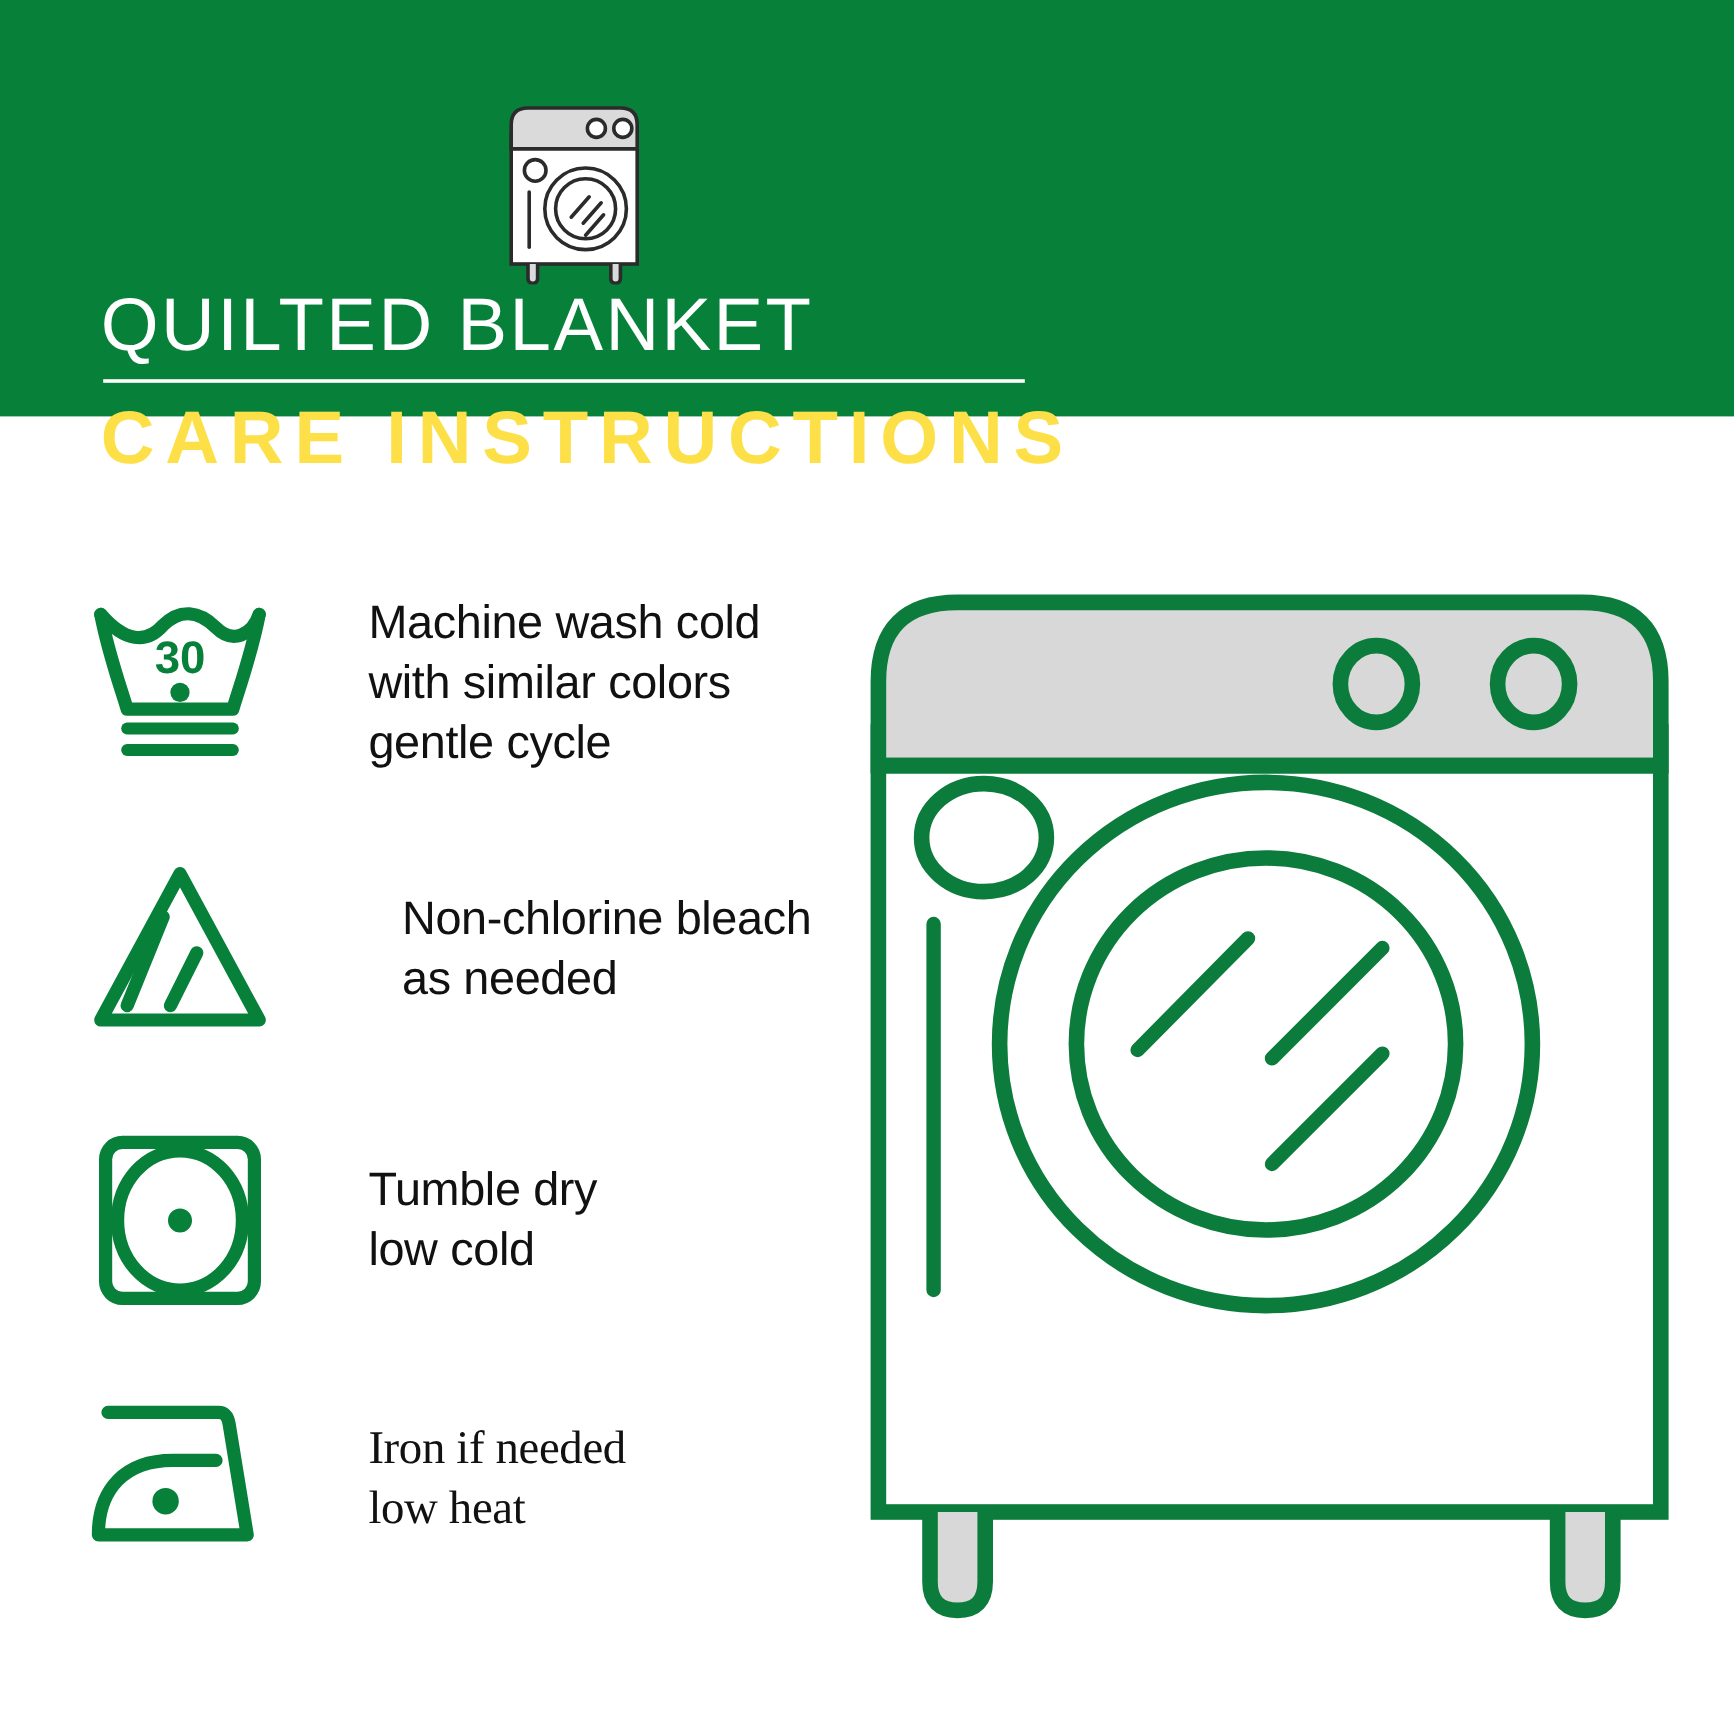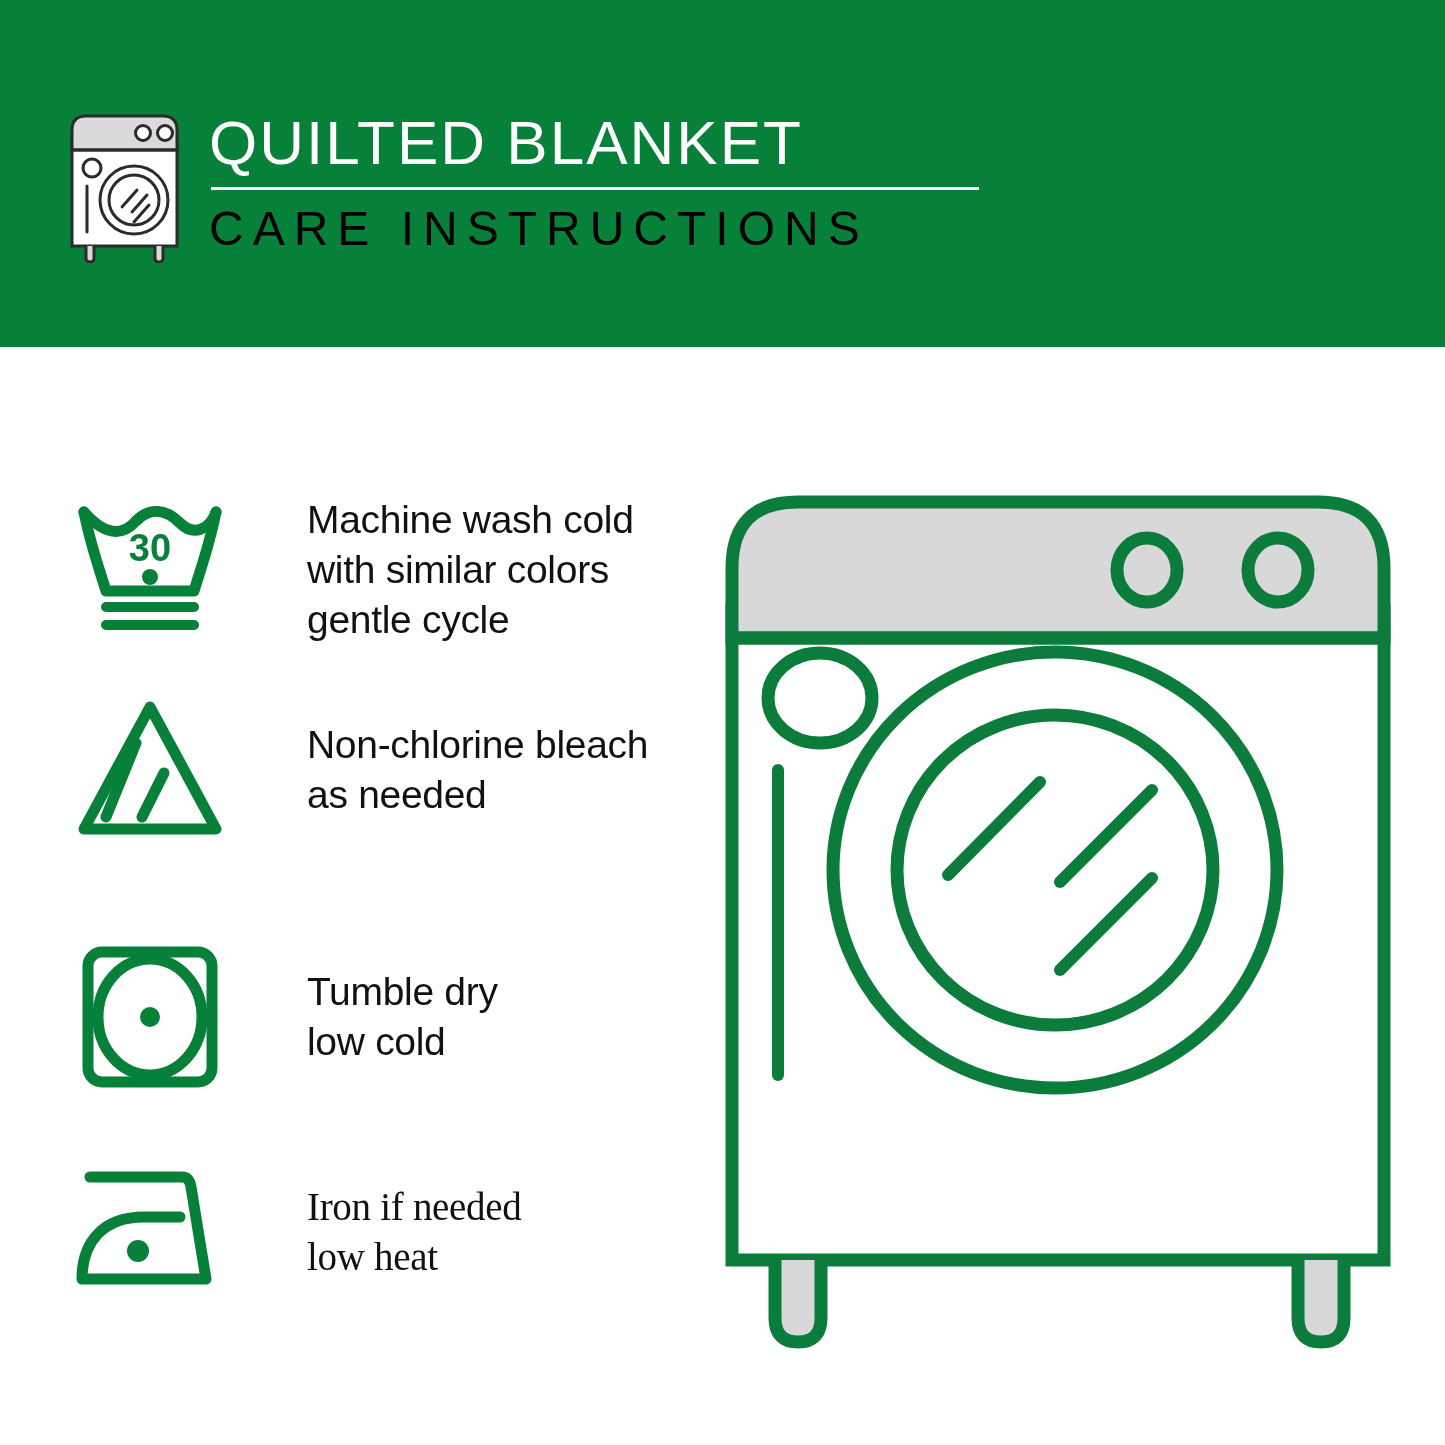--- a/index.html
+++ b/index.html
@@ -10,55 +10,55 @@
     overflow:hidden;
   }
   .page { position:relative; width:1445px; height:1445px; background:#ffffff; }
 
   
   .header {
     position:absolute; left:0; top:0; width:1445px; height:347px;
     background:#07803A;
   }
   .header-inner {
-    position:absolute; left:62px; top:108px;
-    display:flex; align-items:flex-start;
+    position:absolute; left:62px; top:82px;
+    display:flex; align-items:center;flex-direction:column;
   }
   .header-icon { width:125px; height:155px; flex:0 0 auto; }
   .header-titles { margin-left:22px; padding-top:2px; }
   .title-main {
     color:#ffffff;
     font-size:62px;
     font-weight:300;
     letter-spacing:2px;
     line-height:1.05;
     white-space:nowrap;
   }
   .title-rule {
     width:768px; height:3px; background:#ffffff;
     margin:12px 0 14px 2px;
   }
   .title-sub {
-    color:#000000;
-    font-size:48px;
-    font-weight:400;
+    color:#fde047;
+    font-size:62px;
+    font-weight:700;
     letter-spacing:9px;
     line-height:1.05;
     white-space:nowrap;
   }
 
   
   .care-list { position:absolute; left:0; top:347px; width:700px; height:1098px; }
   .care-row {
     position:absolute;
     display:flex; align-items:center;
     left:70px; width:620px;
   }
   .care-row:nth-child(1) { top:148px; }
-  .care-row:nth-child(2) { top:348px; }
+  .care-row:nth-child(2) { top:369px;gap:28px; }
   .care-row:nth-child(3) { top:595px; }
   .care-row:nth-child(4) { top:810px;font-family:Liberation Serif, serif; }
 
   .care-icon { width:160px; height:150px; flex:0 0 auto; }
   .care-text {
     margin-left:77px;
     color:#111111;
     font-size:39px;
     line-height:1.28;
     font-weight:400;

